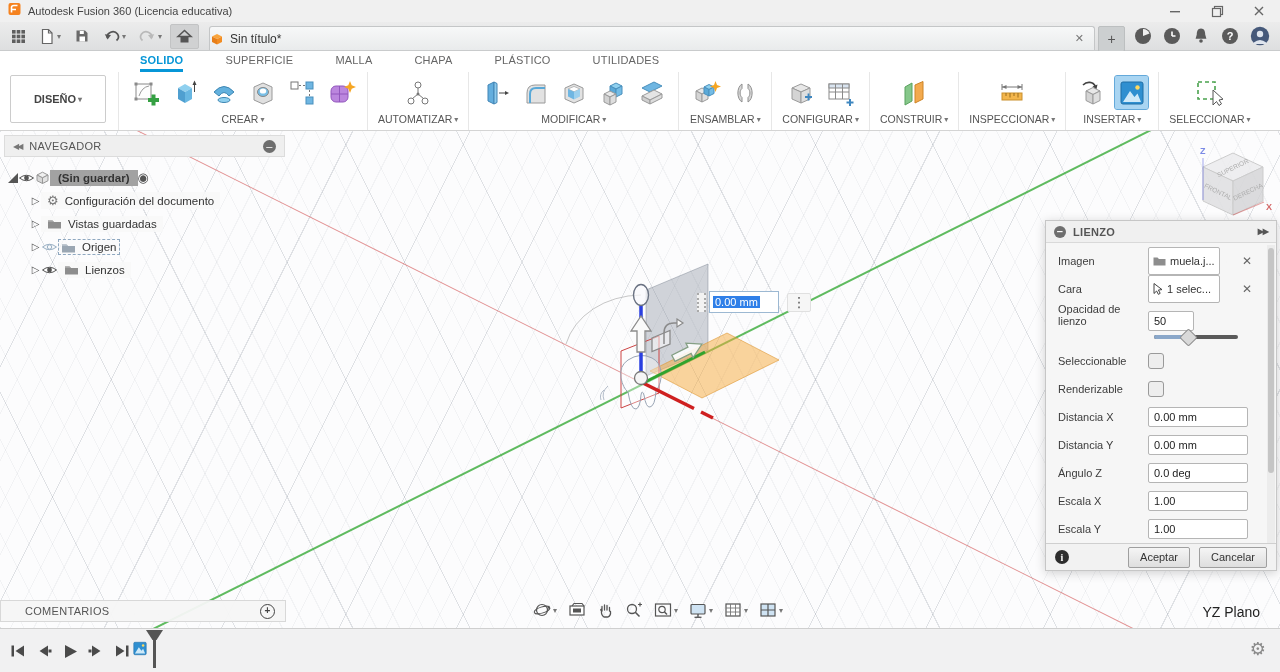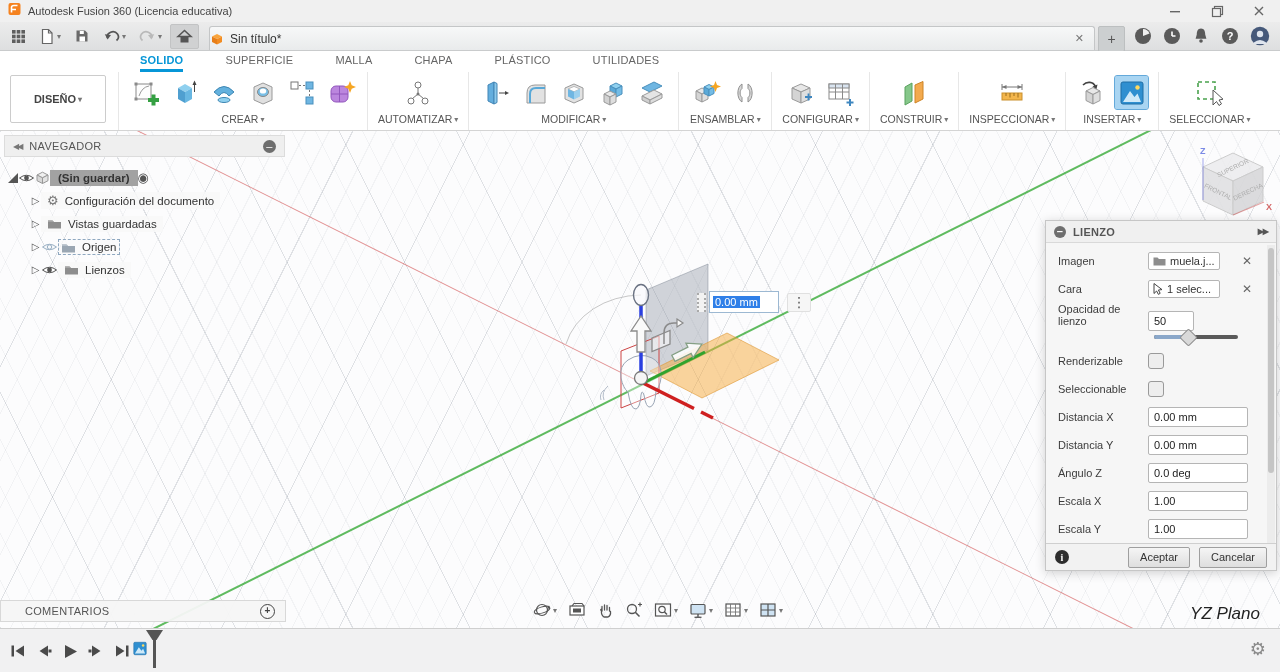--- a/index.html
+++ b/index.html
@@ -81,21 +81,21 @@
   
   .dialog{position:absolute;left:1045px;top:89px;width:230px;z-index:6;background:rgba(246,246,246,.98);border:1px solid #c6c6c6;box-shadow:0 2px 10px rgba(0,0,0,.18);font-size:11px;color:#333;}
   .dhead{height:21px;display:flex;align-items:center;padding:0 8px;border-bottom:1px solid #d9d9d9;background:#f0f0f0;font-weight:bold;color:#555;letter-spacing:.3px;}
   .dhead .mincirc{margin-right:7px;width:12px;height:12px;}
   .dexpand{margin-left:auto;font-size:8px;color:#555;letter-spacing:-1px;}
   .dbody{position:relative;max-height:318px;overflow:hidden;padding-top:4px;}
   .drow{height:28px;display:flex;align-items:center;padding:0 22px 0 12px;}
   .drow.short{height:24px;}
   .dlabel{flex:1;color:#3c3c3c;}
   .dctl{width:106px;display:flex;align-items:center;}
-  .selbtn{width:72px;height:18px;background:#fff;border:1px solid #b5b5b5;border-radius:2px;display:flex;align-items:center;padding:0 4px;gap:4px;white-space:nowrap;overflow:hidden;box-sizing:border-box;}
+  .selbtn{width:72px;height:28px;background:#fff;border:1px solid #b5b5b5;border-radius:2px;display:flex;align-items:center;padding:0 4px;gap:4px;white-space:nowrap;overflow:hidden;box-sizing:border-box;}
   .xbtn{margin-left:auto;color:#666;font-size:12px;width:14px;text-align:center;}
   .dinput{width:88px;height:18px;background:#fff;border:1px solid #b5b5b5;border-radius:2px;font-size:11px;padding:0 5px;font-family:"Liberation Sans",sans-serif;color:#222;box-sizing:content-box;}
   .dinput.small{width:34px;margin-top:12px;}
   .sliderrow{height:20px;display:flex;align-items:center;padding:0 22px 0 12px;}
   .sliderrow .spacer{flex:1;}
   .slider{position:relative;width:84px;height:4px;background:#5a5a5a;border-radius:2px;margin-right:16px;}
   .slider .fill{position:absolute;left:0;top:0;height:4px;width:40%;background:#8aa7c9;border-radius:2px;}
   .slider .knob{position:absolute;left:calc(40% - 6px);top:-4.5px;width:11px;height:11px;background:#d9d9d9;border:1px solid #8f8f8f;transform:rotate(45deg);border-radius:2px;}
   .cb{width:14px;height:14px;border:1px solid #9a9a9a;border-radius:3px;background:#eee;position:relative;}
   .cb.on{background:#fff;border-color:#555;}
@@ -106,21 +106,21 @@
   .btn.ok{margin-left:auto;margin-right:9px;}
   .dscroll{position:absolute;right:1px;top:2px;width:8px;height:312px;background:#ececec;}
   .dthumb{position:absolute;left:1px;top:3px;width:6px;height:225px;background:#c5c5c5;border-radius:3px;}
 
   
   .comments{position:absolute;left:0px;top:469px;width:286px;height:22px;z-index:6;background:rgba(246,246,246,.95);border:1px solid #d8d8d8;display:flex;align-items:center;padding:0 10px 0 24px;box-sizing:border-box;}
   .comments .ctext{font-size:11px;color:#555;letter-spacing:.3px;}
   .addcirc{margin-left:auto;width:13px;height:13px;border-radius:50%;border:1.5px solid #444;color:#444;font-size:10px;font-weight:bold;display:flex;align-items:center;justify-content:center;line-height:1;}
   .navbar{position:absolute;left:528px;top:466px;height:26px;z-index:4;display:flex;align-items:center;gap:1px;}
   .nbtn{display:flex;align-items:center;padding:0 5px;height:24px;}
-  .yzlabel{position:absolute;right:20px;top:473px;z-index:4;font-size:17px;color:#222;font-style:italic;}
+  .yzlabel{position:absolute;right:20px;top:473px;z-index:4;font-size:14px;color:#222;}
 
   
   .timeline{position:absolute;left:0;top:628px;width:1280px;height:44px;background:#f1f1f2;border-top:1px solid #cfcfcf;box-sizing:border-box;}
   .playctrls{position:absolute;left:8px;top:11px;display:flex;gap:6px;align-items:center;}
   .pbtn{width:20px;height:22px;display:flex;align-items:center;justify-content:center;}
   .tlfeature{position:absolute;left:131px;top:11px;}
   .playhead{position:absolute;left:146px;top:1px;width:17px;}
   .phflag{width:17px;height:10px;background:#555;clip-path:polygon(0 0,100% 0,62% 100%,38% 100%);}
   .phstem{width:3px;height:28px;background:#555;margin:0 auto;}
   .tlgear{position:absolute;right:14px;top:9px;font-size:18px;color:#8a8a8a;}
@@ -680,27 +680,27 @@
             </span>
         </div>
         <div class="sliderrow">
           <span class="spacer"></span>
           <span class="slider">
             <span class="fill"></span>
             <span class="knob"></span>
           </span>
         </div>
         <div class="drow">
+          <span class="dlabel">Seleccionable</span>
+          <span class="dctl">
+              <span class="cb"></span>
+            </span>
+        </div>
+        <div class="drow">
           <span class="dlabel">Renderizable</span>
-          <span class="dctl">
-              <span class="cb"></span>
-            </span>
-        </div>
-        <div class="drow">
-          <span class="dlabel">Seleccionable</span>
           <span class="dctl">
               <span class="cb"></span>
             </span>
         </div>
         <div class="drow">
           <span class="dlabel">Distancia X</span>
           <span class="dctl">
               <input class="dinput" value="0.00 mm" style="">
             </span>
         </div>

